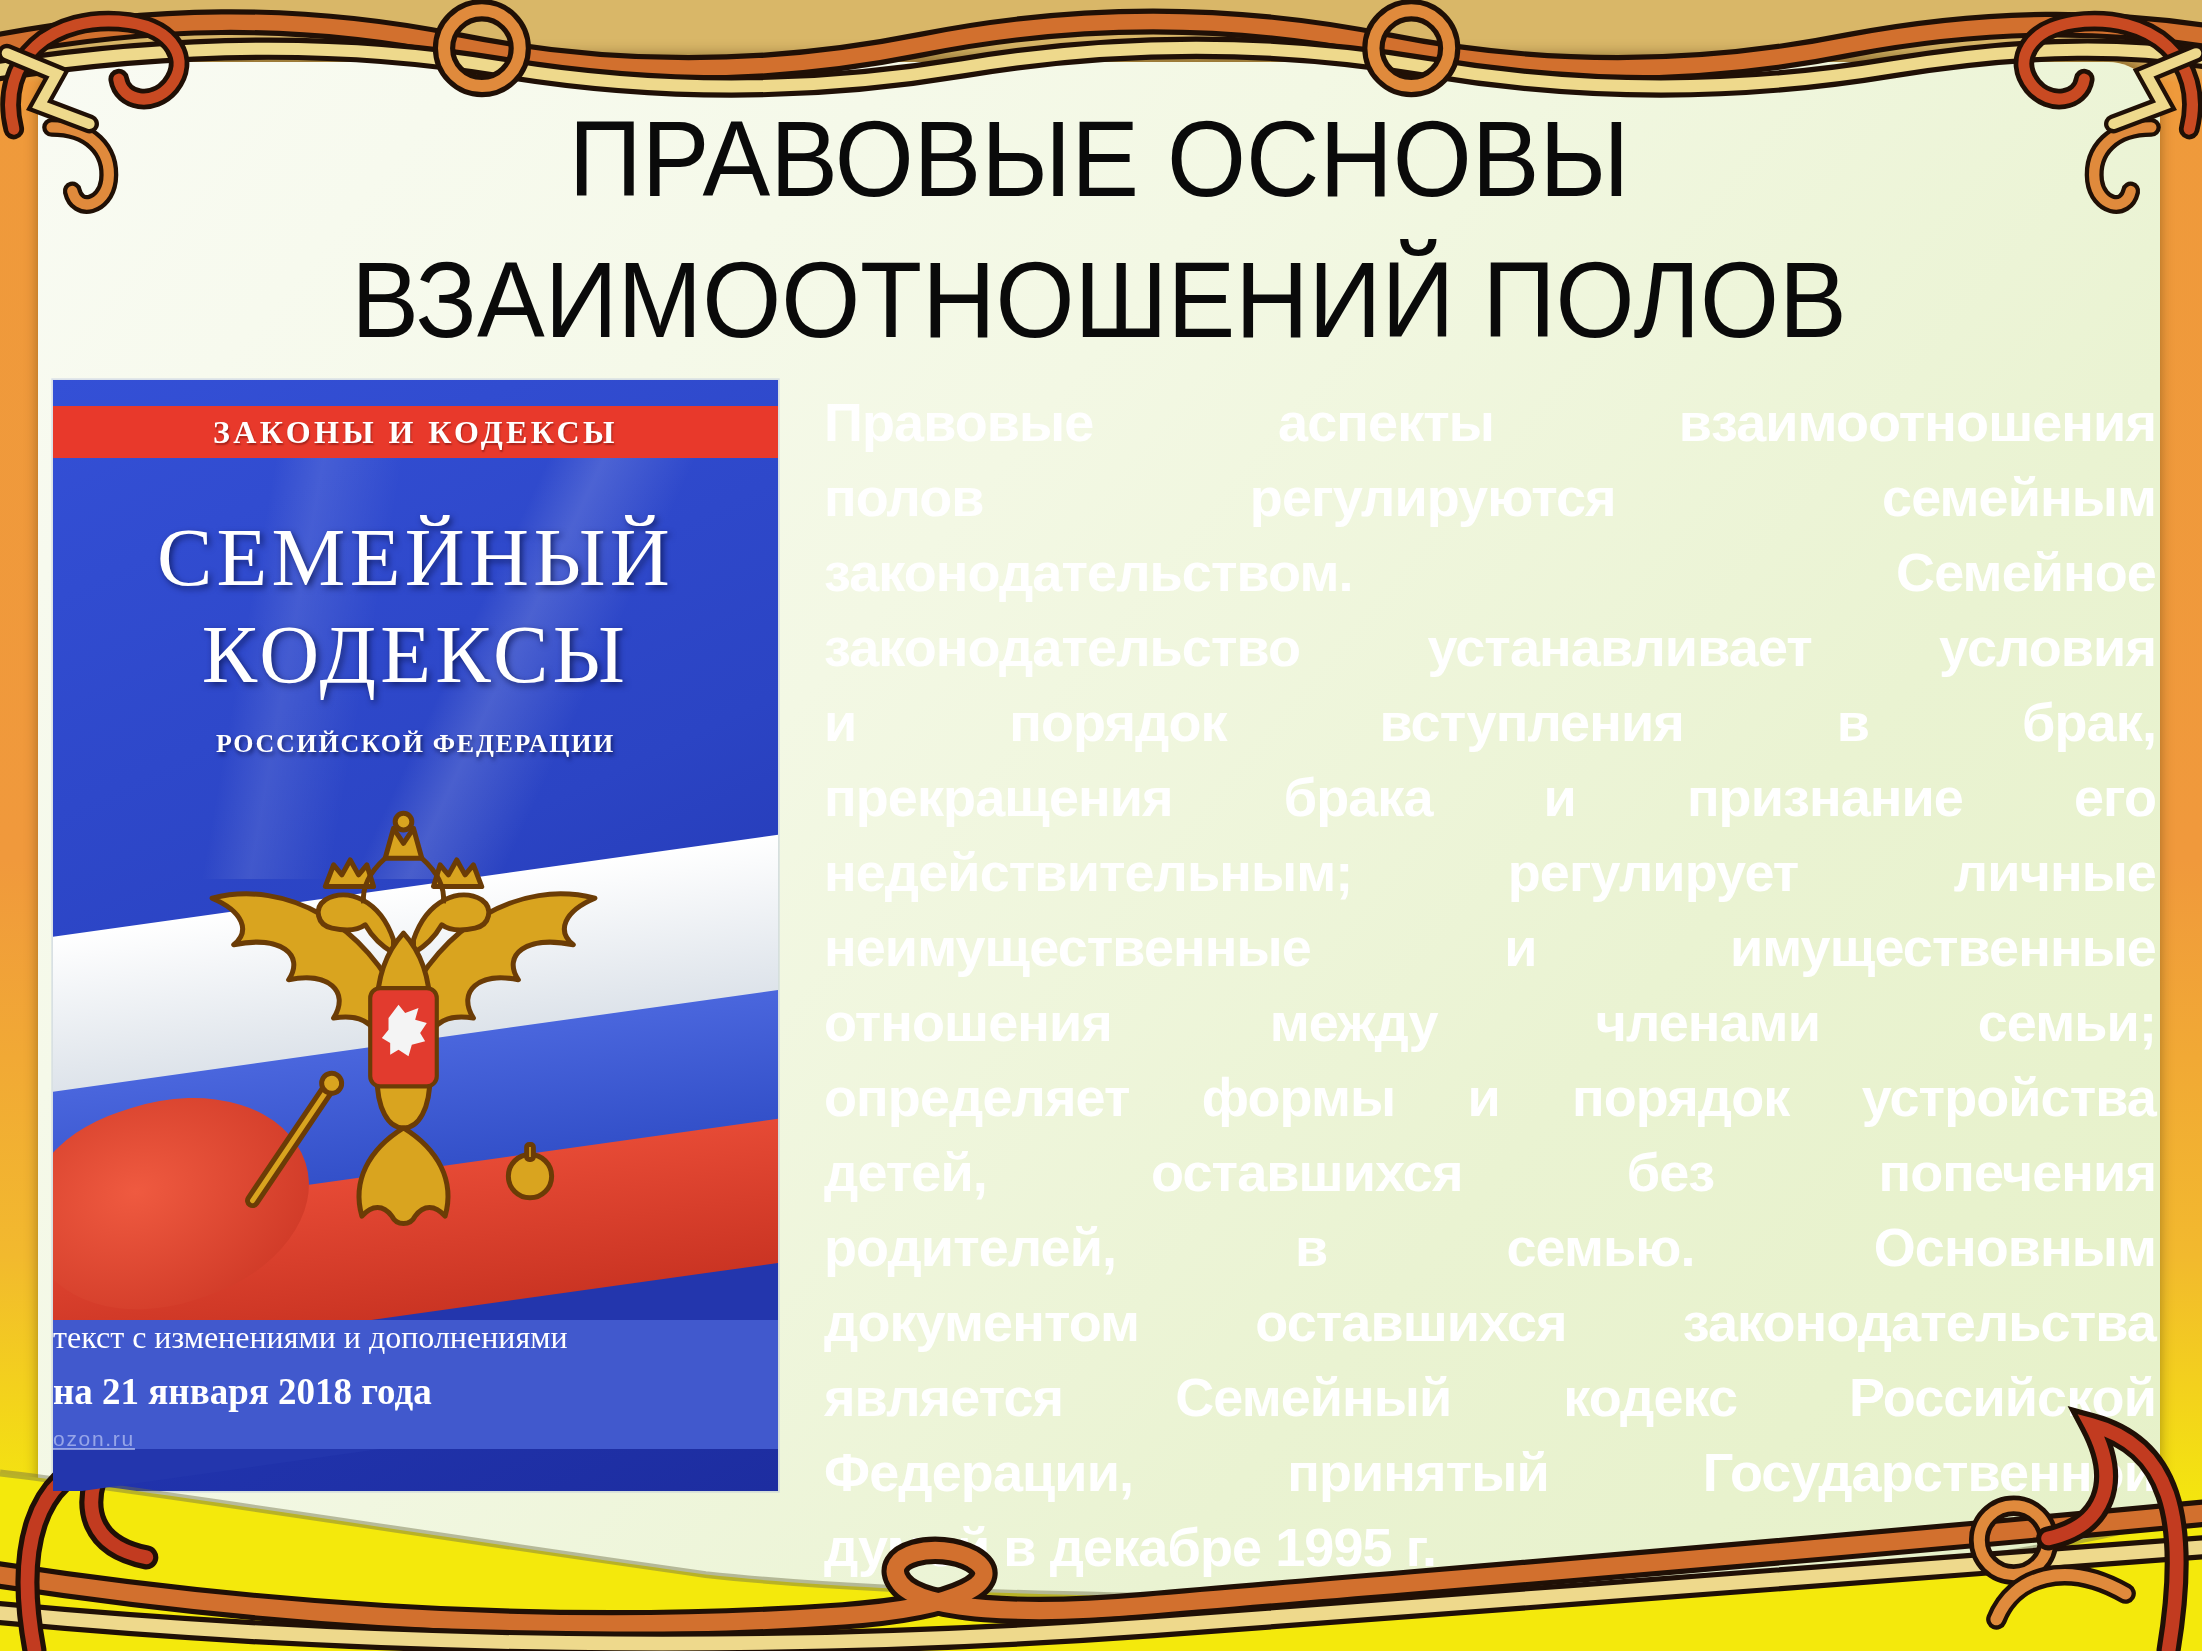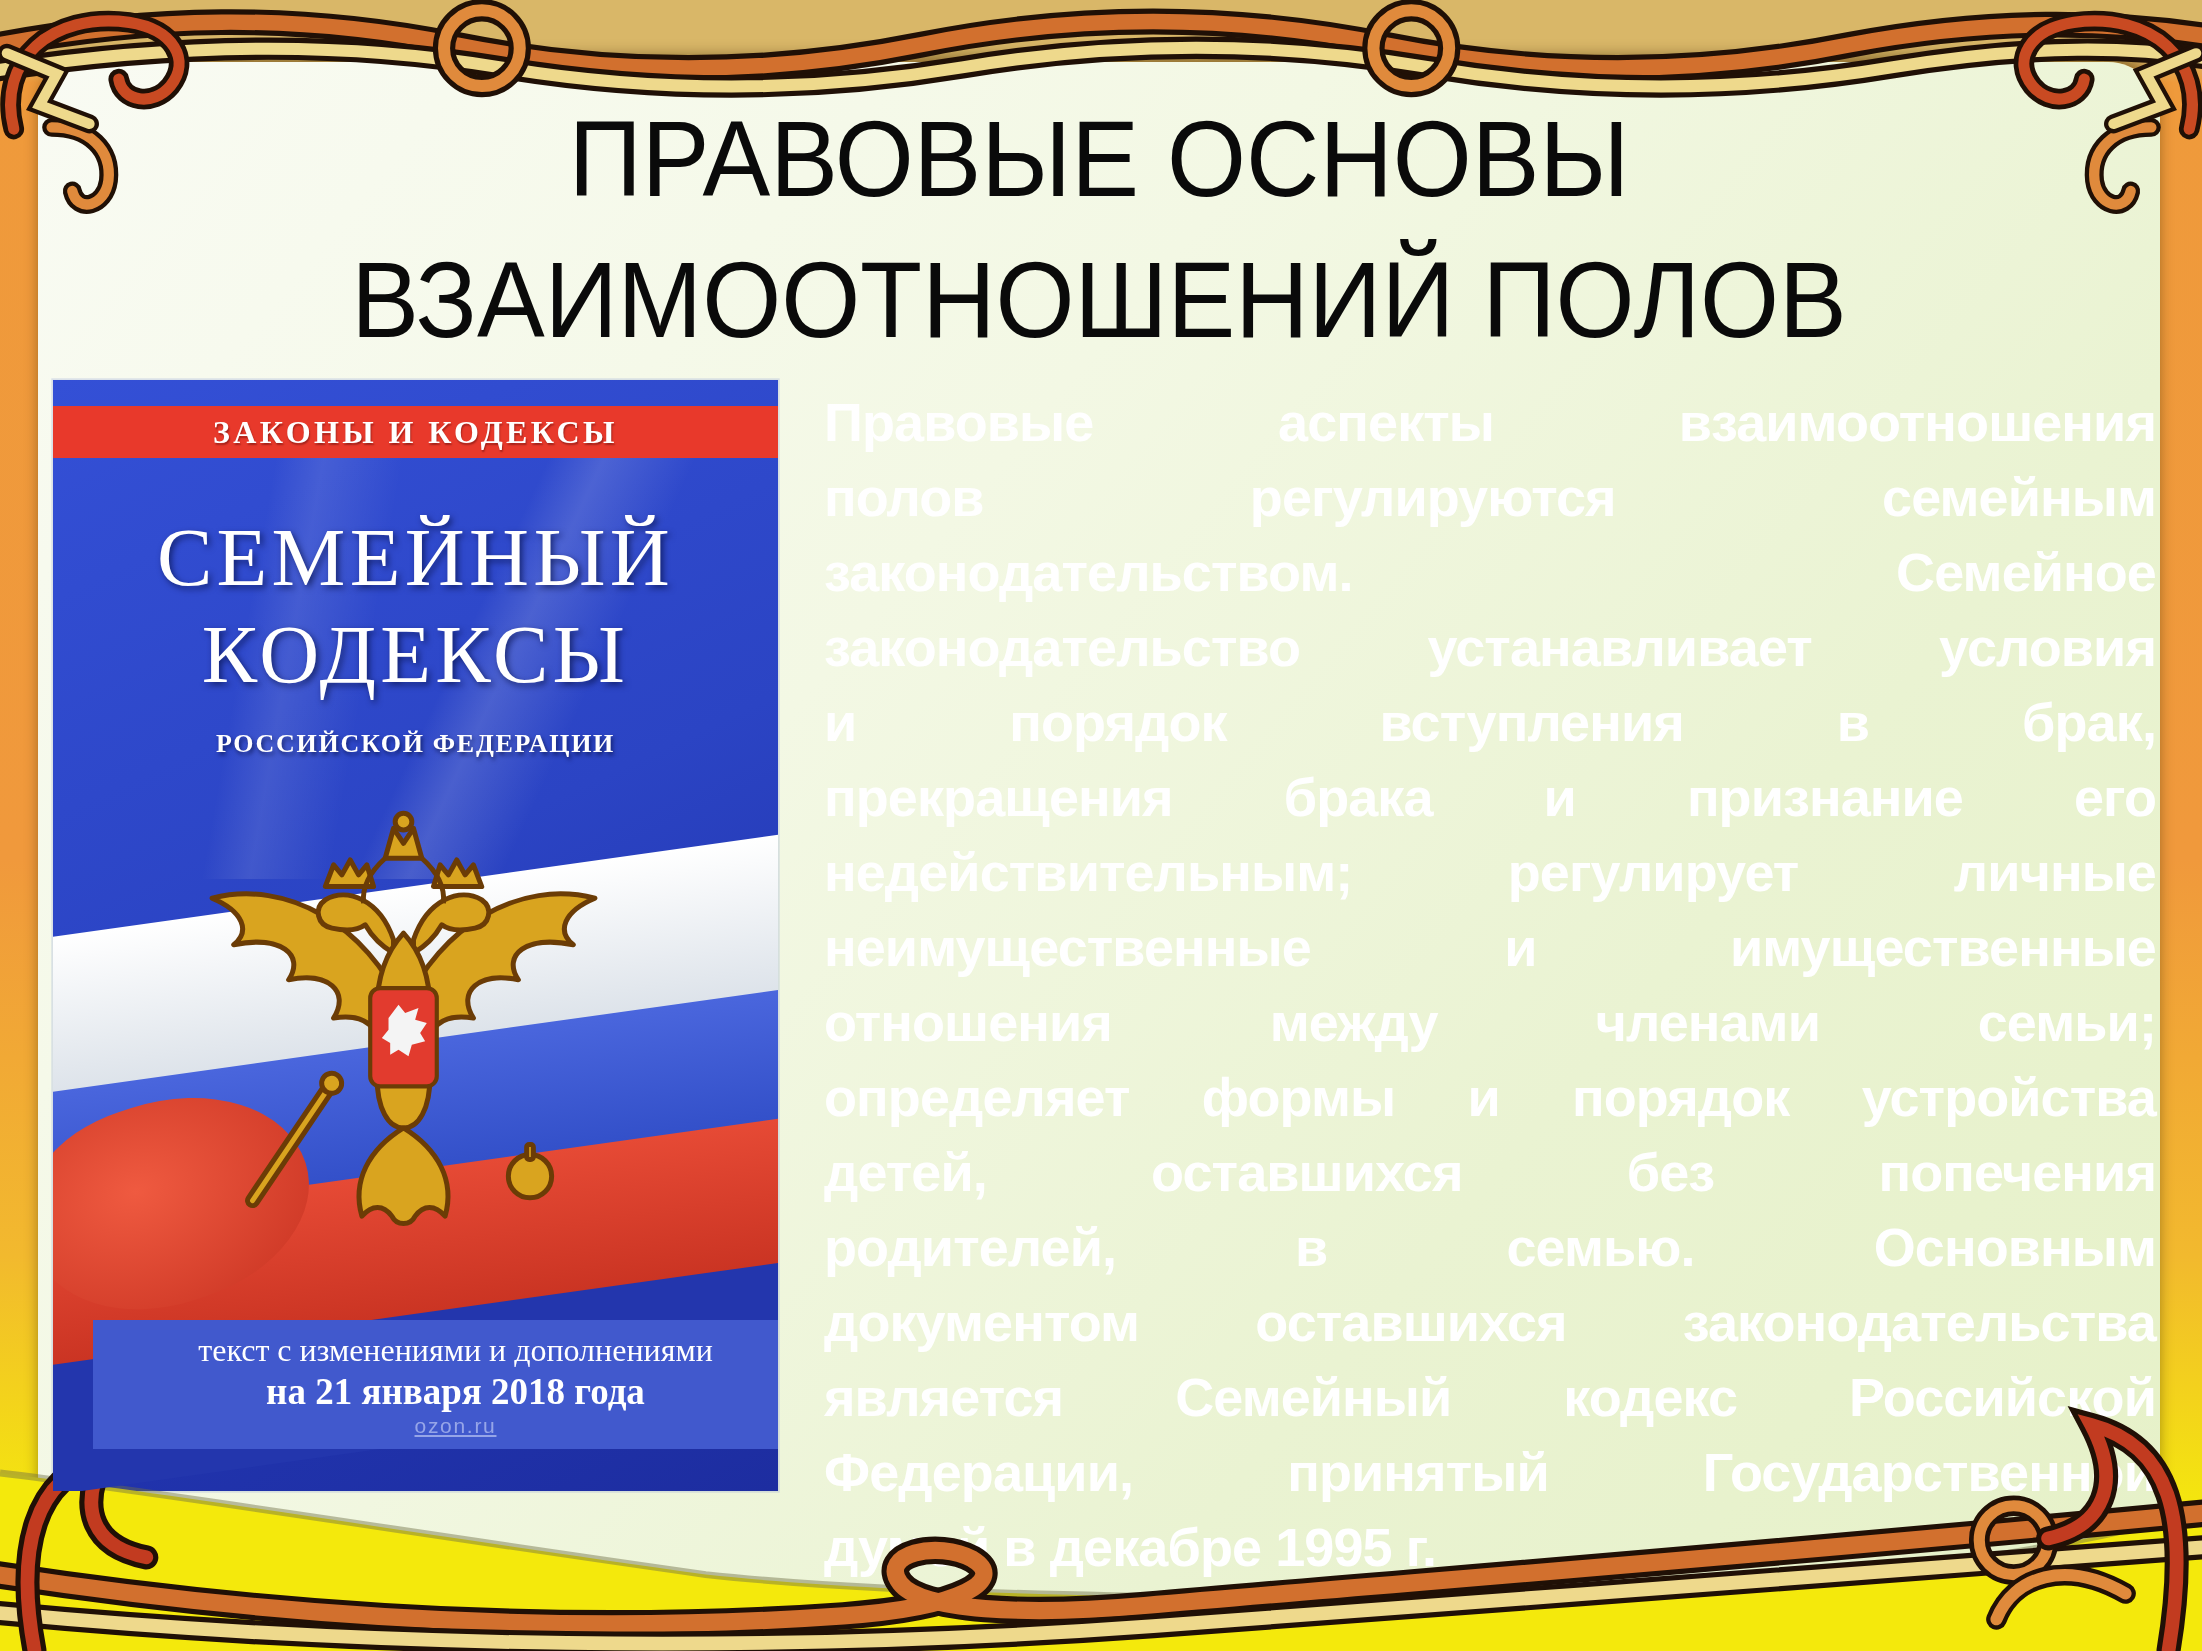--- a/index.html
+++ b/index.html
@@ -48,22 +48,22 @@
   .stripe{position:absolute;left:-73px;width:878px;transform:rotate(-8deg);z-index:1;}
   .stripe.white{top:506px;height:155px;background:linear-gradient(180deg,#ffffff,#dde3ea);}
   .stripe.blue {top:661px;height:129px;background:linear-gradient(180deg,#4a66dd,#3350c9);}
   .stripe.red  {top:790px;height:151px;background:linear-gradient(180deg,#e64a35,#c93322);}
   .stripe.deep {top:934px;height:129px;background:#2336ad;}
   .redfold{position:absolute;left:-26px;top:721px;width:284px;height:202px;z-index:2;
     background:radial-gradient(ellipse at 40% 40%,#ef5a40,#c93322);
     border-radius:45% 55% 50% 50%;transform:rotate(-18deg);}
   .eagle{position:absolute;left:99px;top:420px;width:503px;height:516px;z-index:4;}
   .book-band{position:absolute;left:0;top:940px;width:100%;height:129px;background:#4159cd;
-    display:flex;flex-direction:column;align-items:center;justify-content:center;gap:1px;
-    color:#fff;font-family:"Liberation Serif",serif;z-index:5;margin-left:40px;}
+    display:flex;flex-direction:column;align-items:flex-start;justify-content:center;gap:14px;
+    color:#fff;font-family:"Liberation Serif",serif;z-index:5;}
   .band-l1{font-size:32px;}
   .band-l2{font-size:37px;font-weight:700;}
   .band-l3{font-size:21px;color:rgba(220,228,255,.55);
     font-family:"Liberation Sans",sans-serif;letter-spacing:1.7px;text-decoration:underline;}
 
   
   .ornaments{position:absolute;inset:0;width:100%;height:100%;pointer-events:none;}
 </style>
 </head>
 <body>

